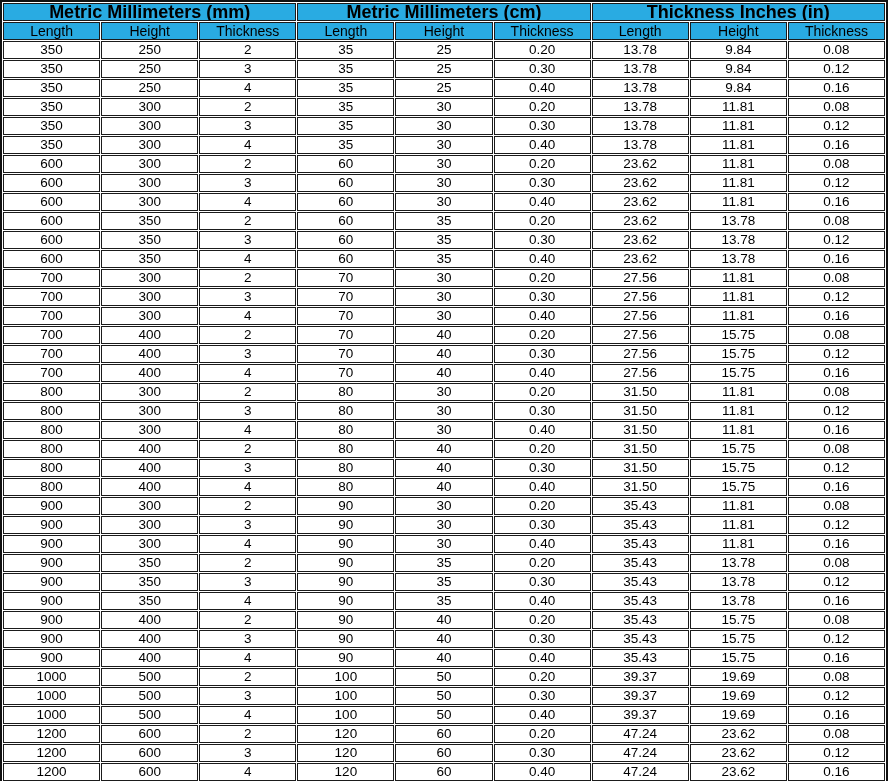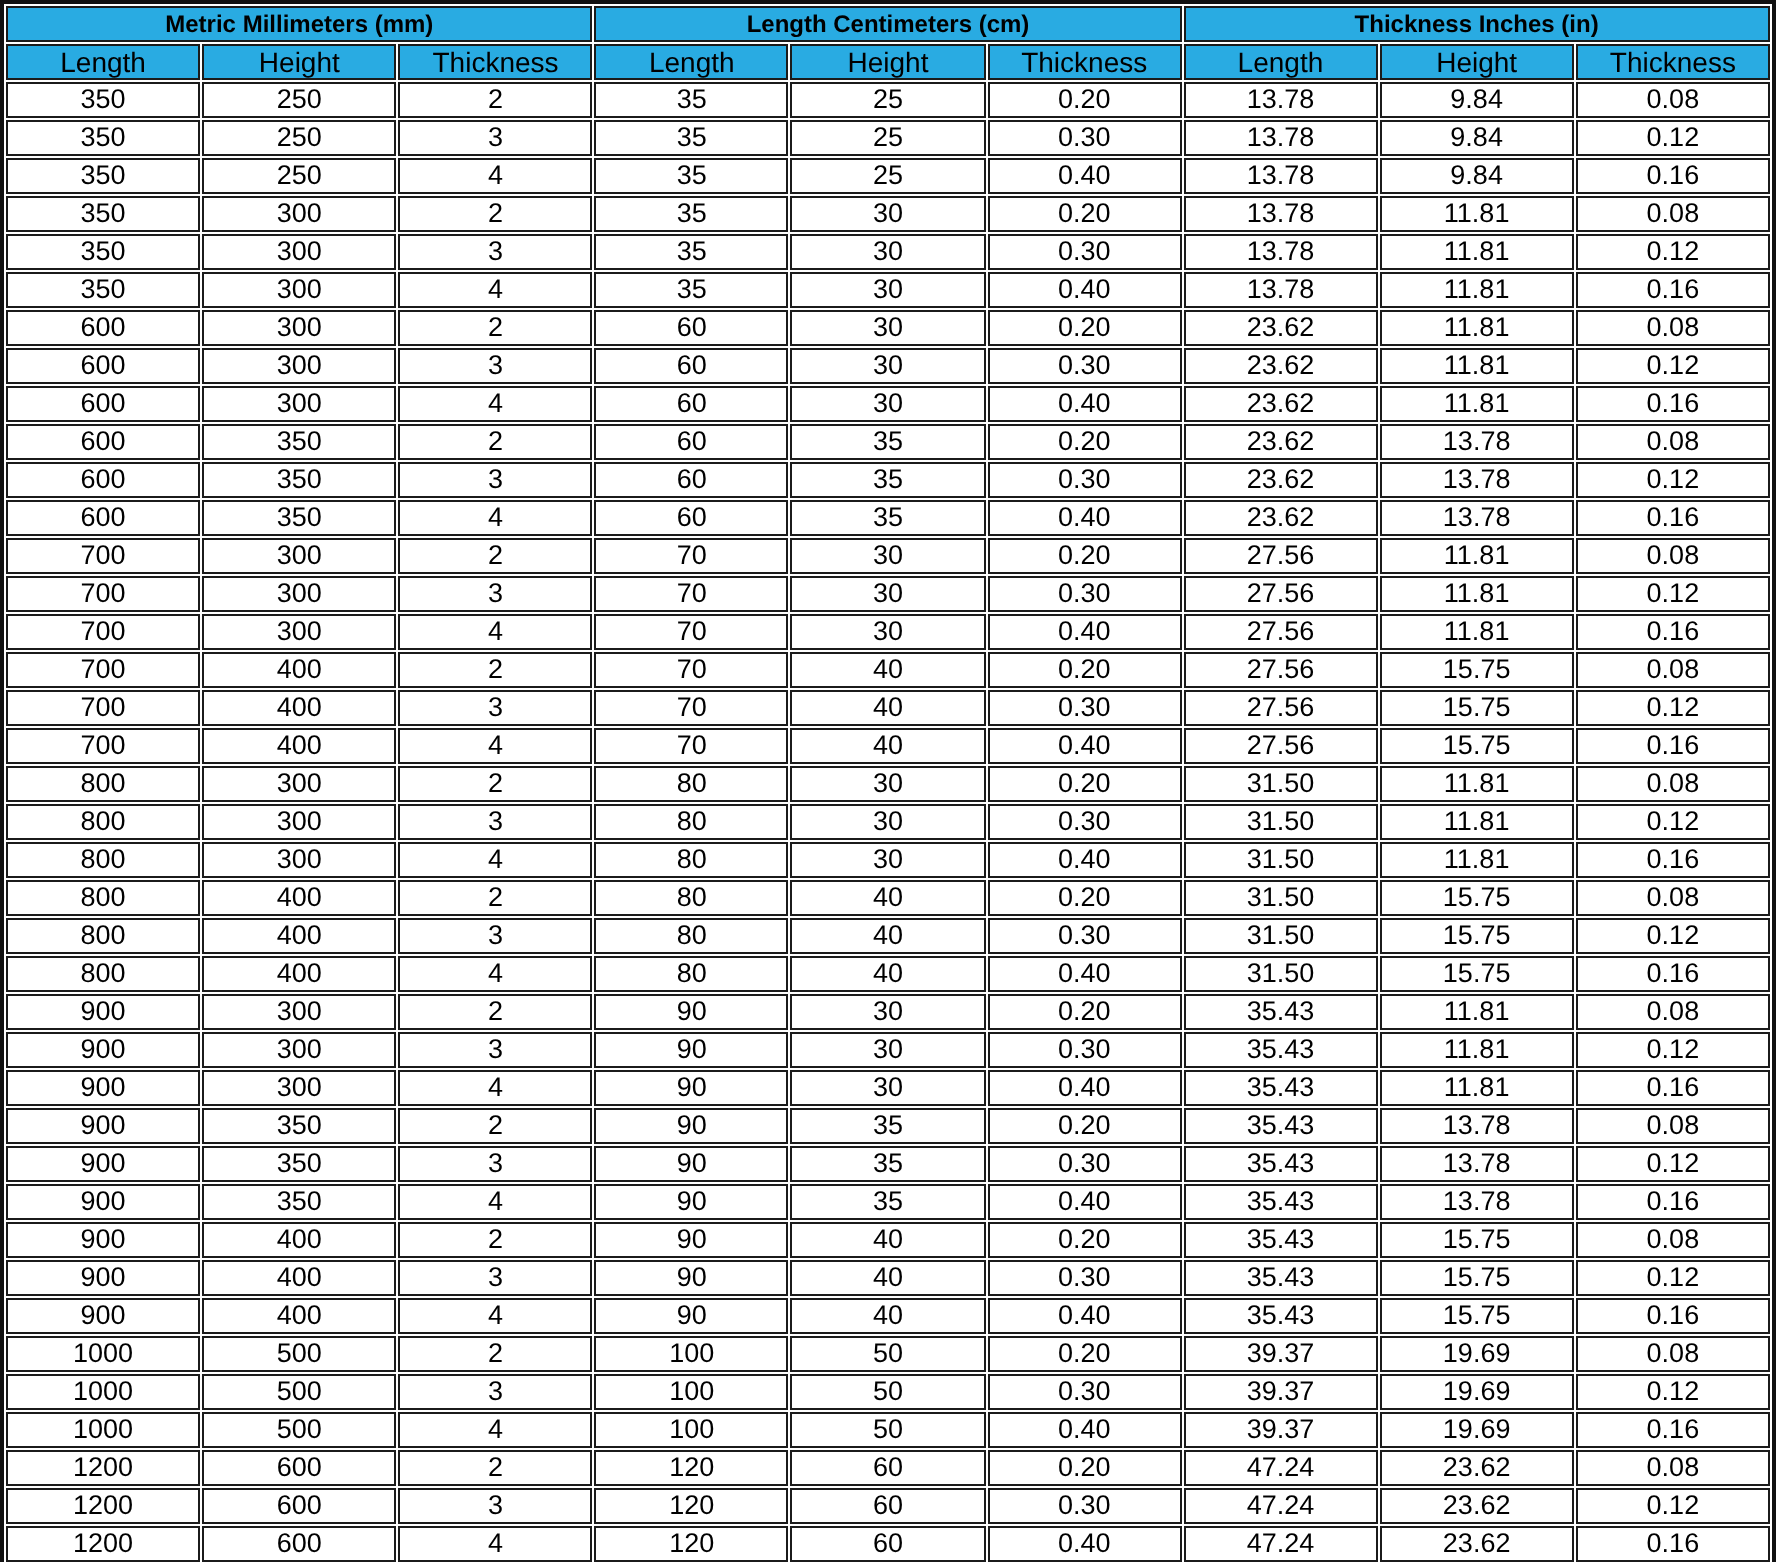--- a/index.html
+++ b/index.html
@@ -30,21 +30,21 @@
     padding: 0;
     text-align: center;
     vertical-align: middle;
     overflow: hidden;
     white-space: nowrap;
     color: #000000;
   }
   th.band-title {
     background: #29ABE2;
     font-weight: bold;
-    font-size: 12px;
+    font-size: 18px;
     border-color: #10222e;
   }
   th.col-header {
     background: #29ABE2;
     font-weight: normal;
     font-size: 14px;
     border-color: #10222e;
   }
   td.data-cell {
     background: #ffffff;
@@ -64,21 +64,21 @@
         <col>
         <col>
         <col>
         <col>
         <col>
         <col>
     </colgroup>
     <thead>
       <tr>
         <th class="band-title" colspan="3">Metric Millimeters (mm)</th>
-        <th class="band-title" colspan="3">Length Centimeters (cm)</th>
+        <th class="band-title" colspan="3">Metric Millimeters (cm)</th>
         <th class="band-title" colspan="3">Thickness Inches (in)</th>
       </tr>
       <tr>
         <th class="col-header">Length</th>
         <th class="col-header">Height</th>
         <th class="col-header">Thickness</th>
         <th class="col-header">Length</th>
         <th class="col-header">Height</th>
         <th class="col-header">Thickness</th>
         <th class="col-header">Length</th>

